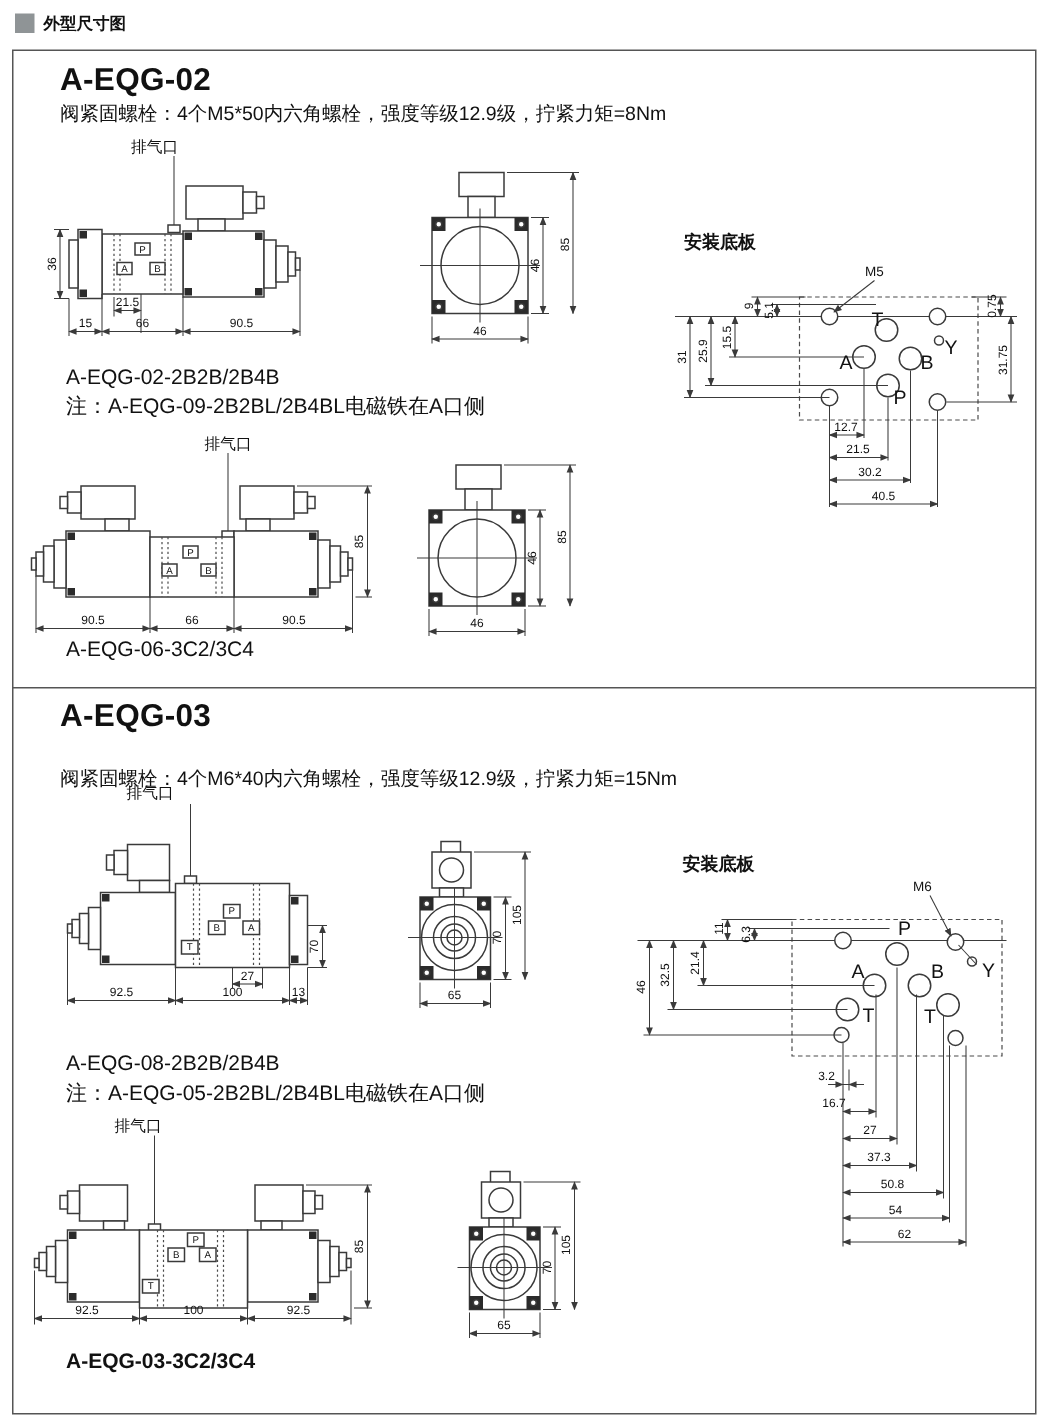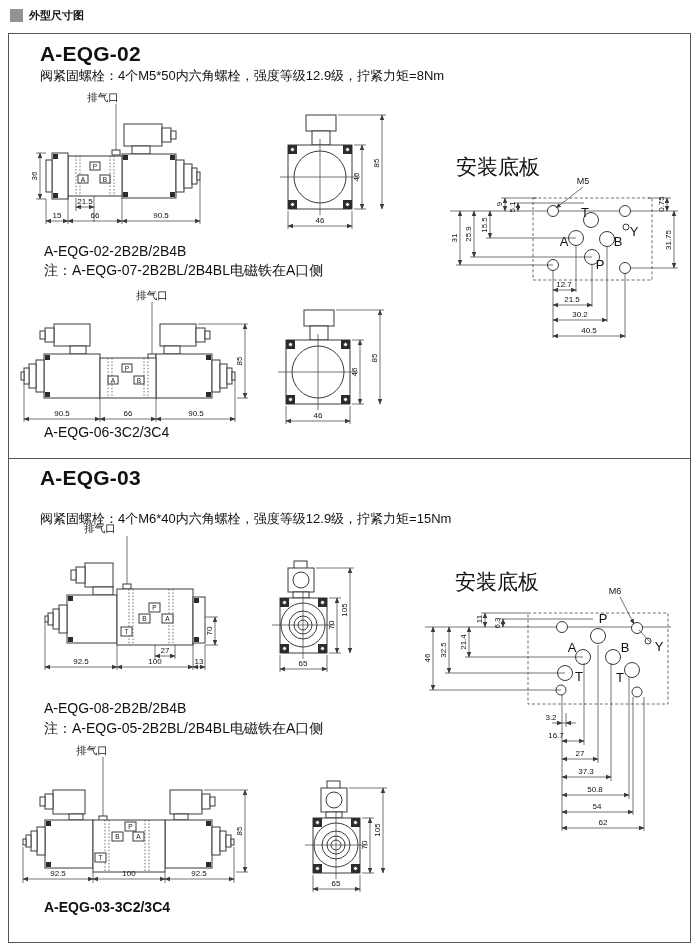--- a/index.html
+++ b/index.html
@@ -4,21 +4,21 @@
 <style>
   html,body{margin:0;padding:0;background:#fff;}
   body{width:700px;height:948px;position:relative;font-family:"Liberation Sans",sans-serif;color:#111;}
   .abs{position:absolute;}
   .hdr{left:10px;top:8px;font-size:11px;font-weight:bold;display:flex;align-items:center;gap:6px;}
   .hdr .sq{width:13px;height:13px;background:#8f9496;display:inline-block;}
   .box{border:1px solid #555;background:#fff;}
   .sect-title{font-size:21px;font-weight:bold;letter-spacing:.2px;}
   .bolt-note{font-size:13px;}
   .cap{font-size:14px;}
-  .plate-lb{font-size:21px;}
+  .plate-lb{font-size:12px;font-weight:bold;}
   svg{overflow:visible;}
   svg .s{stroke:#3a3a3a;stroke-width:1;fill:none;}
   svg .f{stroke:#3a3a3a;stroke-width:1;fill:#fff;}
   svg .dk{fill:#2b2b2b;stroke:none;}
   svg .dm{stroke:#3a3a3a;stroke-width:.7;}
   svg .ds{stroke:#4a4a4a;stroke-width:.8;stroke-dasharray:3,2.2;fill:none;}
   svg .dt{stroke:#4a4a4a;stroke-width:.8;stroke-dasharray:1.5,1.8;fill:none;}
   svg text{font-family:"Liberation Sans",sans-serif;fill:#111;}
   svg .d{font-size:8px;text-anchor:middle;}
   svg .pt{font-size:6.5px;text-anchor:middle;}
@@ -187,21 +187,21 @@
   <text class="d" x="73" y="37" transform="rotate(-90 73 37)">5.1</text>
   <text class="d" x="222" y="34" transform="rotate(-90 222 34)">0.75</text>
   <text class="d" x="229" y="70" transform="rotate(-90 229 70)">31.75</text>
   <text class="d" x="122" y="117">12.7</text>
   <text class="d" x="130" y="132">21.5</text>
   <text class="d" x="138" y="147">30.2</text>
   <text class="d" x="147" y="163">40.5</text>
 </svg>
 
 <div class="abs cap" style="left:44px;top:243px;">A-EQG-02-2B2B/2B4B</div>
-<div class="abs cap" style="left:44px;top:262px;">注：A-EQG-07-2B2BL/2B4BL电磁铁在A口侧</div>
+<div class="abs cap" style="left:44px;top:262px;">注：A-EQG-09-2B2BL/2B4BL电磁铁在A口侧</div>
 
 <svg class="abs" style="left:16px;top:288px;" width="240" height="140" viewBox="0 0 240 140">
   <text class="lb" x="136" y="11">排气口</text>
   <g>
     <line class="dm" x1="136" y1="14" x2="136" y2="68"></line>
     <rect class="f" x="132" y="66" width="8" height="5"></rect>
     <rect class="f" x="38" y="36" width="36" height="22"></rect>
     <rect class="f" x="29" y="40" width="9" height="14"></rect>
       <rect class="f" x="24" y="43" width="5" height="8"></rect>
     <rect class="f" x="54" y="58" width="16" height="8"></rect>

